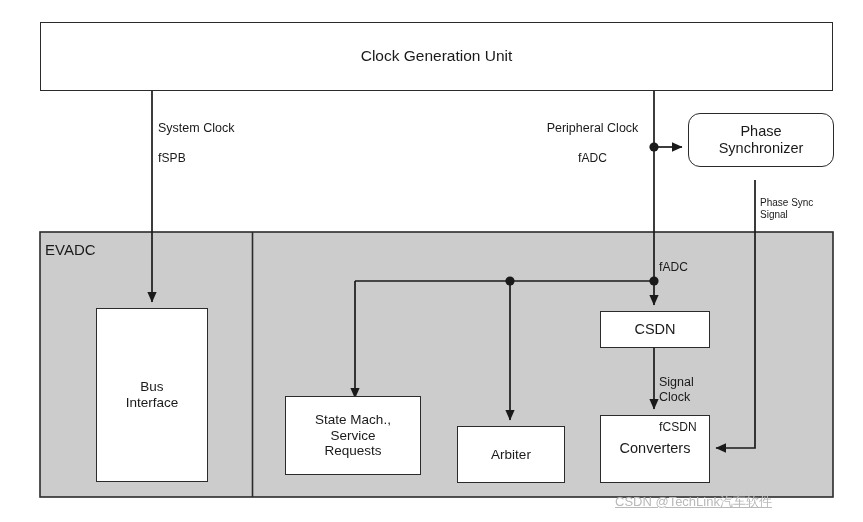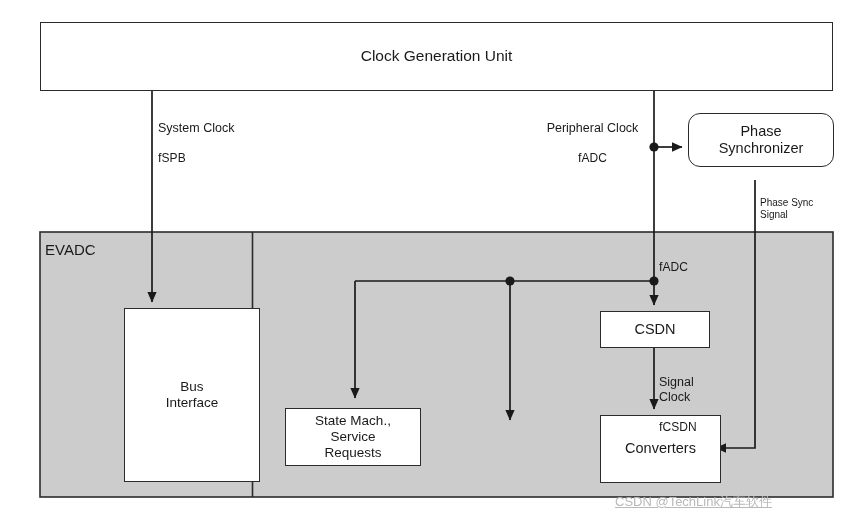--- a/index.html
+++ b/index.html
@@ -8,25 +8,25 @@
   #stage{position:relative;width:863px;height:522px;background:#fff;padding-left:32px;}
   svg.layer{position:absolute;left:0;top:0;width:863px;height:522px;}
   .node{position:absolute;box-sizing:border-box;display:flex;align-items:center;
         justify-content:center;text-align:center;background:#ffffff;
         border:1.6px solid #2b2b2b;color:#1a1a1a;line-height:1.18;}
   .node-title{white-space:pre-line;}
   .lbl{position:absolute;color:#1a1a1a;line-height:1.2;white-space:pre-line;}
   .sub{font-size:12px;vertical-align:baseline;letter-spacing:0.1px;}
   #cgu{left:40px;top:22px;width:793px;height:69px;font-size:15.5px;}
   #psync{left:688px;top:113px;width:146px;height:54px;font-size:14.5px;border-radius:12px;}
-  #busif{left:96px;top:308px;width:136px;height:174px;font-size:13.5px;margin-left:28px;}
-  #statemach{left:285px;top:408px;width:136px;height:58px;font-size:13.5px;justify-content:center;}
+  #busif{left:96px;top:308px;width:112px;height:174px;font-size:13.5px;}
+  #statemach{left:285px;top:396px;width:136px;height:79px;font-size:13.5px;justify-content:center;}
   #arbiter{left:457px;top:426px;width:108px;height:57px;font-size:13.5px;}
   #diva{left:600px;top:311px;width:110px;height:37px;font-size:14.5px;}
-  #converters{left:600px;top:415px;width:121px;height:68px;font-size:14.5px;}
+  #converters{left:600px;top:415px;width:110px;height:68px;font-size:14.5px;}
   #lbl-sysclk{left:158px;top:106px;font-size:12.5px;}
   #lbl-periclk{left:535px;top:106px;font-size:12.5px;text-align:center;width:115px;}
   #lbl-psyncsig{left:760px;top:197px;font-size:10px;}
   #lbl-fadc-in{left:659px;top:245px;font-size:12.5px;}
   #lbl-analog{left:659px;top:360px;font-size:12.5px;}
   #lbl-evadc{left:45px;top:241px;font-size:15px;}
   #watermark{left:615px;top:494px;font-size:13px;color:#b9b9b9;white-space:nowrap;text-decoration:underline;}
 </style>
 </head>
 <body>
@@ -79,20 +79,23 @@
     <span class="node-title">Bus
 Interface</span>
   </div>
 
   <div class="node" id="statemach">
     <span class="node-title">State Mach.,
 Service
 Requests</span>
   </div>
 
+  <div class="node" id="arbiter">
+    <span class="node-title">Arbiter</span>
+  </div>
 
   <div class="node" id="diva">
     <span class="node-title">CSDN</span>
   </div>
 
   <div class="node" id="converters">
     <span class="node-title">Converters</span>
   </div>
 
   <div class="lbl" id="lbl-evadc">EVADC</div>

